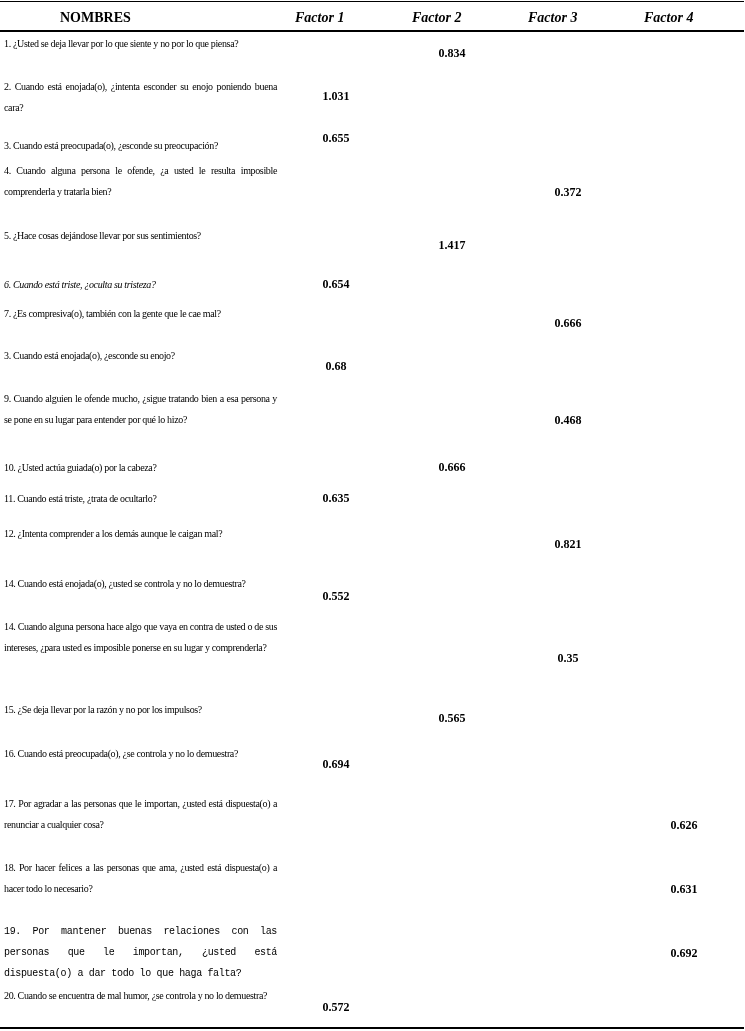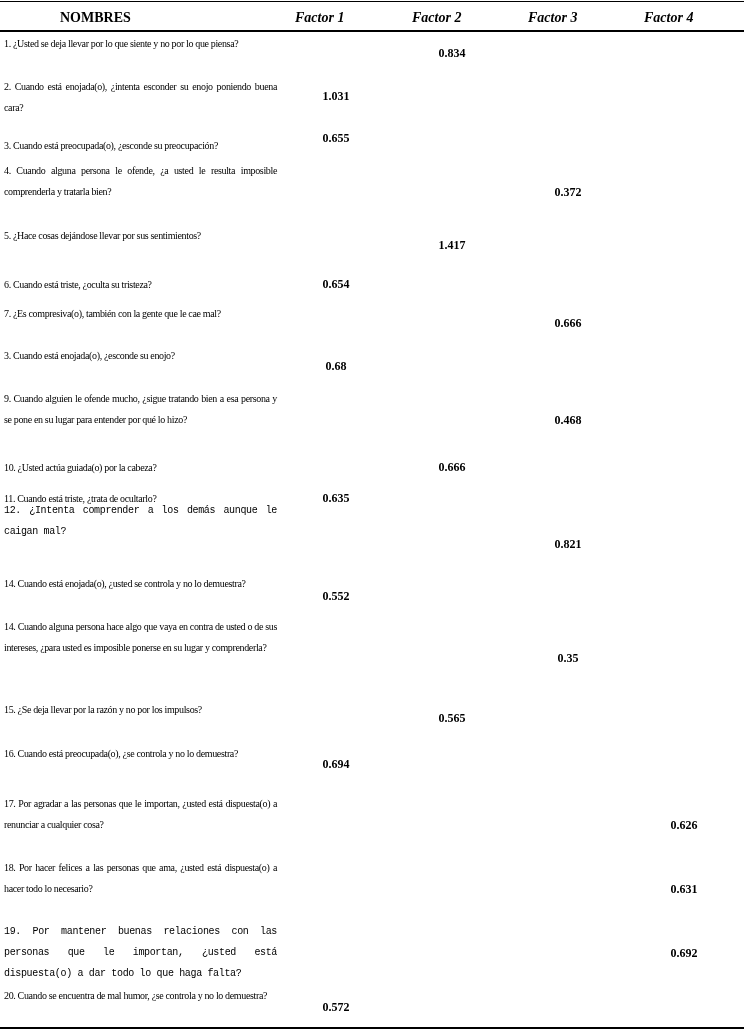--- a/index.html
+++ b/index.html
@@ -33,33 +33,33 @@
     <div class="q" style="top: 33px;">1. ¿Usted se deja llevar por lo que siente y no por lo que piensa?</div>
     <div class="v" style="top: 43px; left: 412px;">0.834</div>
     <div class="q" style="top: 76px;">2. Cuando está enojada(o), ¿intenta esconder su enojo poniendo buena cara?</div>
     <div class="v" style="top: 86px; left: 296px;">1.031</div>
     <div class="q" style="top: 118px; margin-top: 17px;">3. Cuando está preocupada(o), ¿esconde su preocupación?</div>
     <div class="v" style="top: 128px; left: 296px;">0.655</div>
     <div class="q" style="top: 160px;">4. Cuando alguna persona le ofende, ¿a usted le resulta imposible comprenderla y tratarla bien?</div>
     <div class="v" style="top: 182px; left: 528px;">0.372</div>
     <div class="q" style="top: 225px;">5. ¿Hace cosas dejándose llevar por sus sentimientos?</div>
     <div class="v" style="top: 235px; left: 412px;">1.417</div>
-    <div class="q" style="top: 274px;">6. Cuando está triste, ¿oculta su tristeza?</div>
+    <div class="q" style="top: 274px; font-style: italic;">6. Cuando está triste, ¿oculta su tristeza?</div>
     <div class="v" style="top: 274px; left: 296px;">0.654</div>
     <div class="q" style="top: 303px;">7. ¿Es compresiva(o), también con la gente que le cae mal?</div>
     <div class="v" style="top: 313px; left: 528px;">0.666</div>
     <div class="q" style="top: 345px;">3. Cuando está enojada(o), ¿esconde su enojo?</div>
     <div class="v" style="top: 356px; left: 296px;">0.68</div>
     <div class="q" style="top: 388px;">9. Cuando alguien le ofende mucho, ¿sigue tratando bien a esa persona y se pone en su lugar para entender por qué lo hizo?</div>
     <div class="v" style="top: 410px; left: 528px;">0.468</div>
     <div class="q" style="top: 457px;">10. ¿Usted actúa guiada(o) por la cabeza?</div>
     <div class="v" style="top: 457px; left: 412px;">0.666</div>
     <div class="q" style="top: 488px;">11. Cuando está triste, ¿trata de ocultarlo?</div>
     <div class="v" style="top: 488px; left: 296px;">0.635</div>
-    <div class="q" style="top: 500px; font-family: Liberation Mono, monospace;">12. ¿Intenta comprender a los demás aunque le caigan mal?</div>
+    <div class="q" style="top: 523px;">12. ¿Intenta comprender a los demás aunque le caigan mal?</div>
     <div class="v" style="top: 534px; left: 528px;">0.821</div>
     <div class="q" style="top: 573px;">14. Cuando está enojada(o), ¿usted se controla y no lo demuestra?</div>
     <div class="v" style="top: 586px; left: 296px;">0.552</div>
     <div class="q" style="top: 616px;">14. Cuando alguna persona hace algo que vaya en contra de usted o de sus intereses, ¿para usted es imposible ponerse en su lugar y comprenderla?</div>
     <div class="v" style="top: 648px; left: 528px;">0.35</div>
     <div class="q" style="top: 699px;">15. ¿Se deja llevar por la razón y no por los impulsos?</div>
     <div class="v" style="top: 708px; left: 412px;">0.565</div>
     <div class="q" style="top: 743px;">16. Cuando está preocupada(o), ¿se controla y no lo demuestra?</div>
     <div class="v" style="top: 754px; left: 296px;">0.694</div>
     <div class="q" style="top: 793px;">17. Por agradar a las personas que le importan, ¿usted está dispuesta(o) a renunciar a cualquier cosa?</div>

